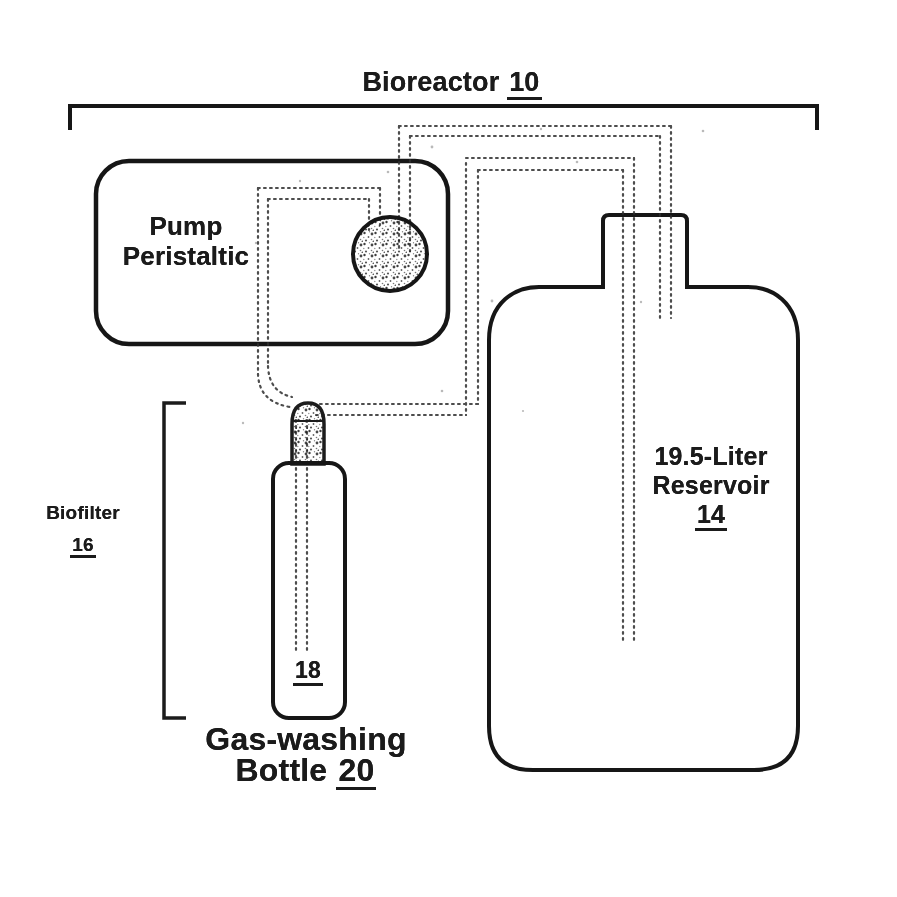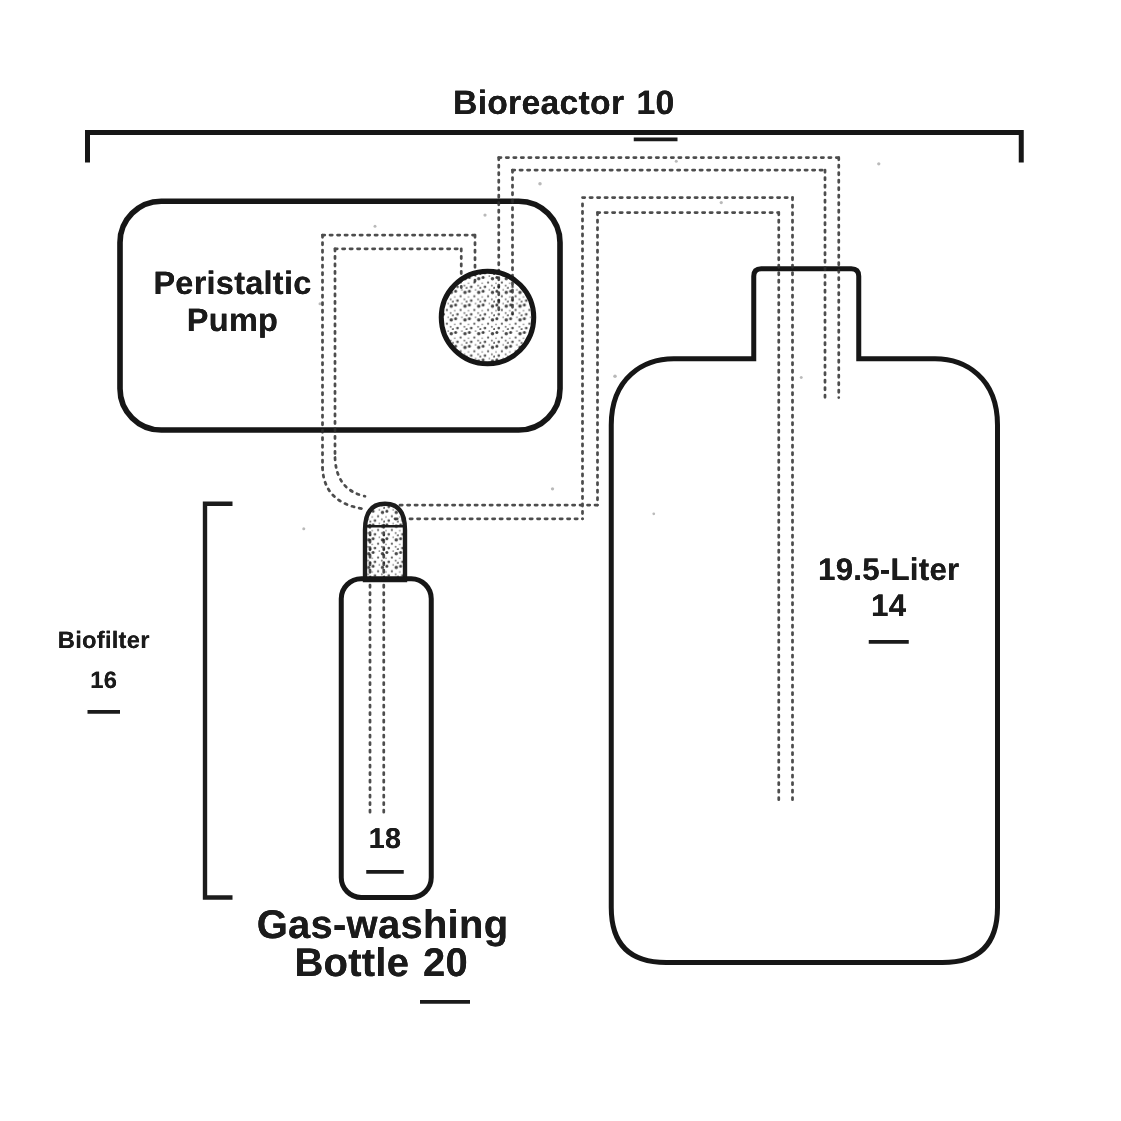--- a/index.html
+++ b/index.html
@@ -7,21 +7,21 @@
     position:relative;width:897px;height:897px;background:#ffffff;
     font-family:"Liberation Sans", sans-serif;color:#1b1b1b;overflow:hidden;
   }
   .stage svg{position:absolute;left:0;top:0;}
   .lbl{
     position:absolute;font-weight:700;text-align:center;
     color:#1b1b1b;text-shadow:0 0 .5px #1b1b1b;letter-spacing:.2px;
   }
   .ref{
     display:inline-block;line-height:1;
-    border-bottom:3px solid currentColor;padding:0 2px 14px 2px;text-align:center;
+    border-bottom:3px solid currentColor;padding:0 2px 1px 2px;text-align:center;
   }
   .lbl-title{left:322px;top:66px;width:260px;font-size:27px;line-height:32px;}
   .lbl-pump{left:104px;top:211px;width:164px;font-size:26px;line-height:30px;}
   .lbl-reservoir{left:624px;top:442px;width:174px;font-size:25px;line-height:29px;}
   .lbl-biofilter{left:16px;top:497px;width:134px;font-size:19px;line-height:32px;}
   .lbl-ref18{left:274px;top:656px;width:68px;font-size:23px;line-height:28px;}
   .lbl-bottle{left:196px;top:724px;width:220px;font-size:32px;line-height:30px;}
 </style>
 </head>
 <body>
@@ -112,26 +112,27 @@
     </g>
   </svg>
 
   <div class="lbl lbl-title">
     <span>Bioreactor</span>
     <span> </span>
     <span class="ref">10</span>
   </div>
 
   <div class="lbl lbl-pump">
+    <div>Pump</div>
     <div>Peristaltic</div>
-    <div>Pump</div>
   </div>
 
   <div class="lbl lbl-reservoir">
     <div>19.5-Liter</div>
+    <div>Reservoir</div>
     <div><span class="ref">14</span></div>
   </div>
 
   <div class="lbl lbl-biofilter">
     <div>Biofilter</div>
     <div><span class="ref">16</span></div>
   </div>
 
   <div class="lbl lbl-ref18">
     <span class="ref">18</span>

